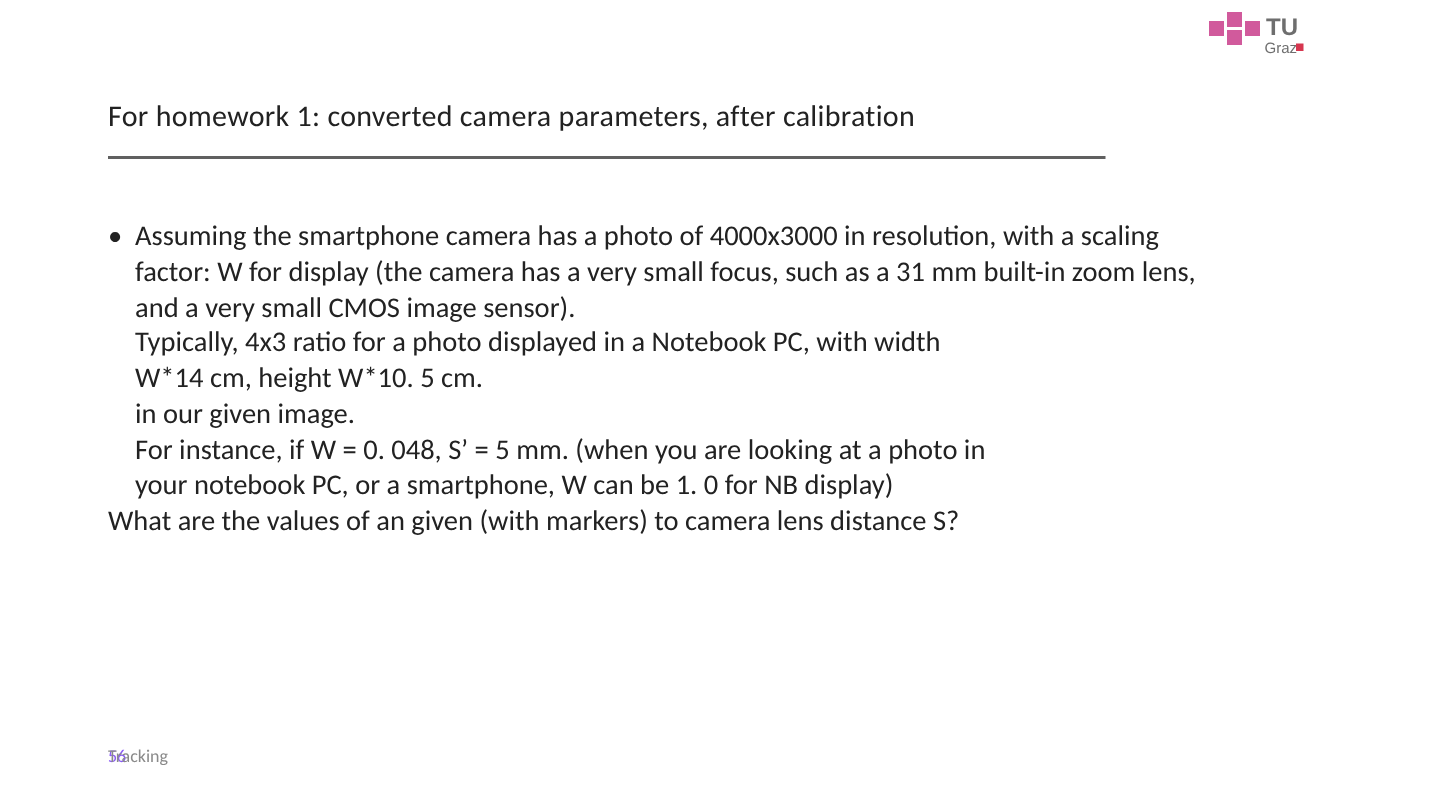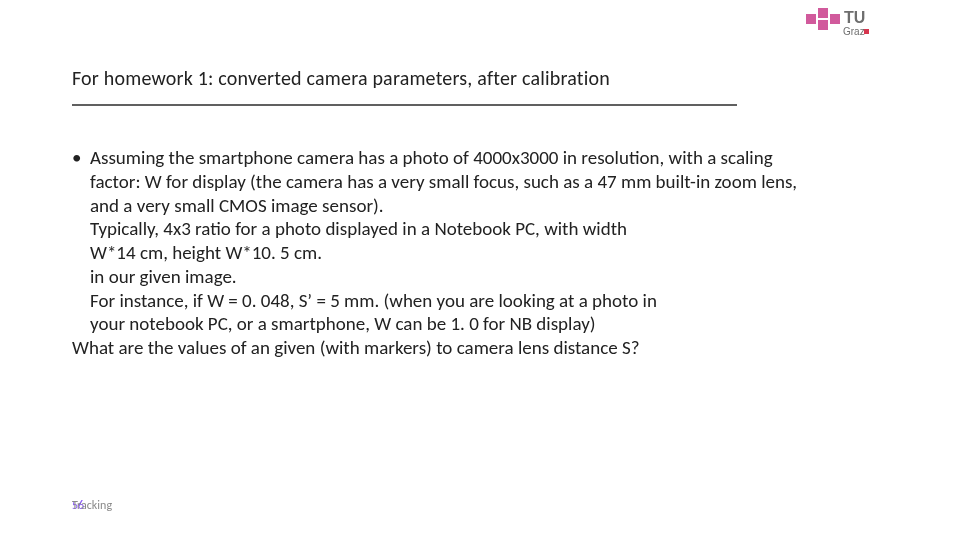--- a/index.html
+++ b/index.html
@@ -33,21 +33,21 @@
       <rect x="64" y="23" width="5" height="5" fill="#d6364f"></rect>
     </svg>
   </div>
 
   <div class="title">For homework 1: converted camera parameters, after calibration</div>
   <div class="title-underline"></div>
 
   <div class="body">
     <div class="bullet-row">
       <div class="bullet-dot">•</div>
-      <div class="bullet-text">Assuming the smartphone camera has a photo of 4000x3000 in resolution,   with a scaling factor: W for display (the camera has a very small focus, such as a 47 mm built-in zoom lens, and a very small CMOS image sensor).</div>
+      <div class="bullet-text">Assuming the smartphone camera has a photo of 4000x3000 in resolution,   with a scaling factor: W for display (the camera has a very small focus, such as a 31 mm built-in zoom lens, and a very small CMOS image sensor).</div>
     </div>
     <div class="cont">Typically, 4x3 ratio for a photo displayed in a Notebook PC, with width</div>
     <div class="cont">W*14 cm, height W*10. 5 cm.</div>
     <div class="cont"> in our given image.</div>
     <div class="cont">For instance, if W = 0. 048, S’ = 5 mm. (when you are looking at a photo in</div>
     <div class="cont">your notebook PC, or a smartphone, W can be 1. 0 for NB display)</div>
     <div class="last">What are the values of an given (with markers) to camera lens distance S?</div>
   </div>
 
   <div class="footer">

